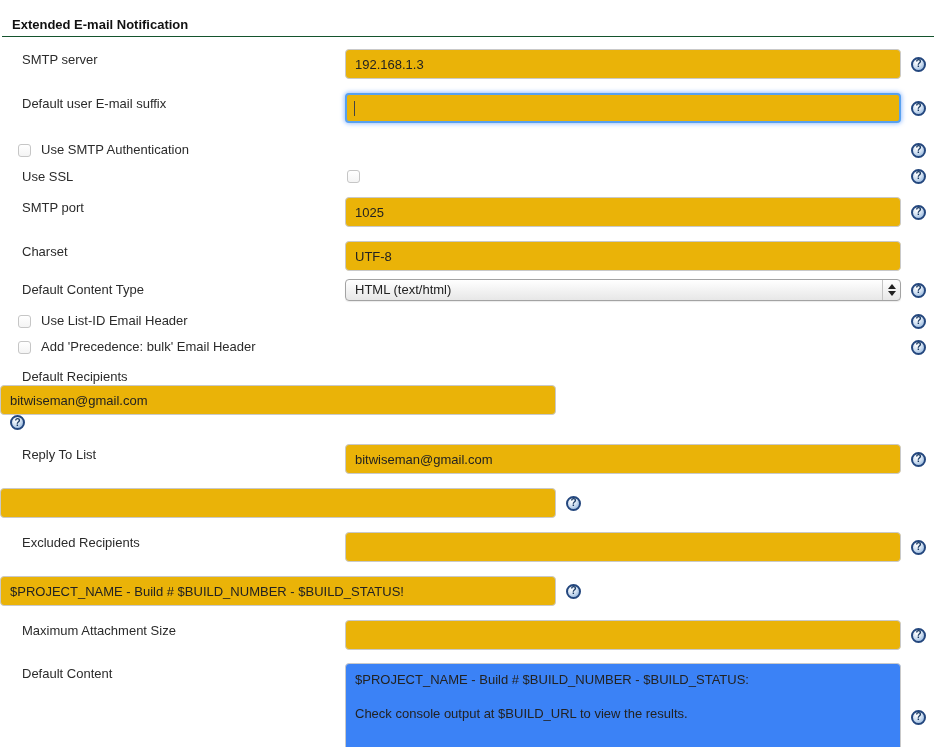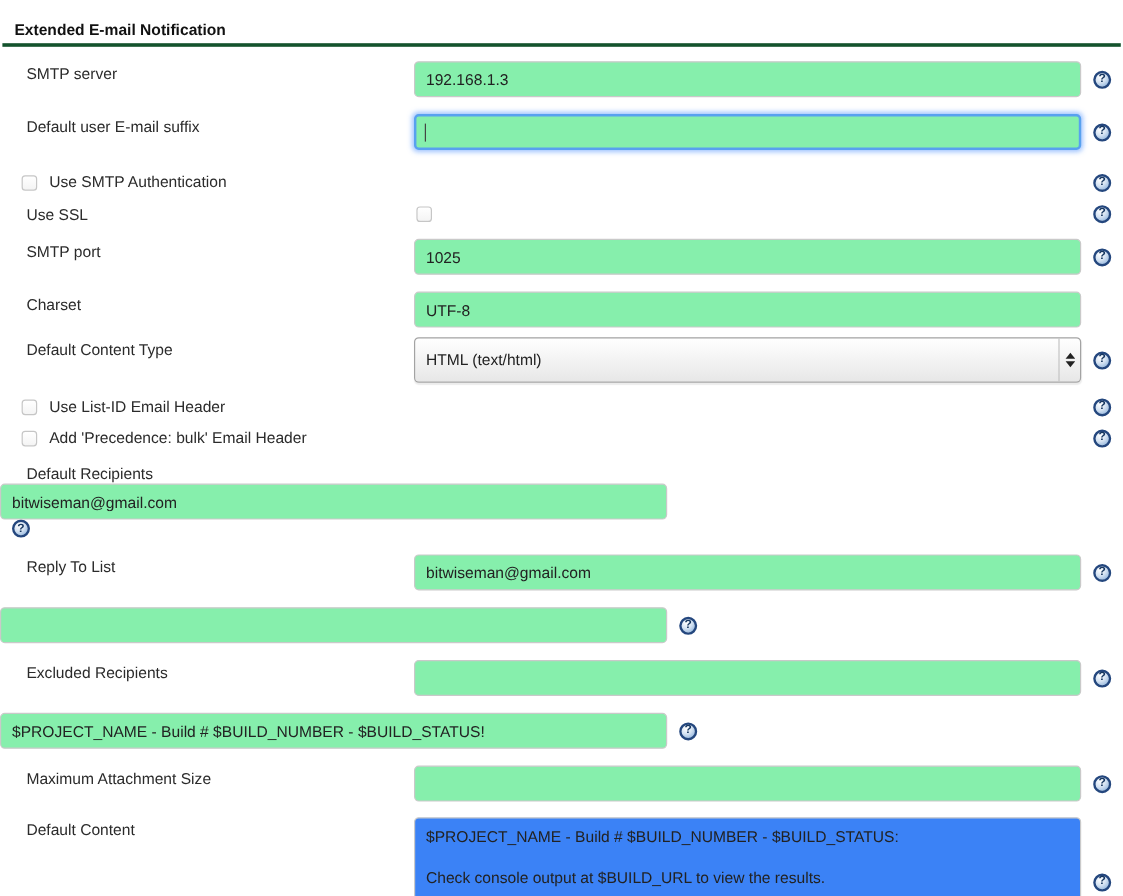--- a/index.html
+++ b/index.html
@@ -1,57 +1,57 @@
 <!DOCTYPE html>
 <html><head>
 <meta charset="utf-8">
 <style>
   * { box-sizing: border-box; margin: 0; padding: 0; }
   html, body { width: 936px; height: 747px; background: #ffffff; overflow: hidden; }
   body { font-family: "Liberation Sans", sans-serif; font-size: 13px; color: #2b2b2b; }
 
   .section-header {
     padding: 17px 10px 4px 10px;
-    border-bottom: 3px solid #14532d;
+    border-bottom: 1px solid #14532d;
     margin: 0 2px 0 2px;
   }
   .section-title { font-weight: bold; font-size: 13px; color: #111; }
 
   .form { width: 936px; }
 
   .row { display: flex; align-items: stretch; }
   .lbl-col { width: 345px; padding: 3px 10px 0 22px; flex: none; line-height: 16px; color: #2b2b2b; }
   .ctrl-col { width: 556px; flex: none; position: relative; }
   .help-col { width: 35px; flex: none; display: flex; align-items: center; justify-content: center; }
 
   .txt-input {
     width: 556px; height: 30px;
     border: 1px solid #c9c9c9; border-radius: 4px;
     padding: 0 9px; font-size: 13px; color: #222;
     font-family: "Liberation Sans", sans-serif;
-    background: #86efac; outline: none;
+    background: #eab308; outline: none;
   }
   .txt-input.focused {
     border: 2px solid #58a1ef;
     box-shadow: 0 0 4px 1px rgba(77,144,254,0.55);
   }
   .caret { position: absolute; left: 9px; top: 8px; width: 1px; height: 15px; background: #444; }
 
   .checkbox {
     width: 13px; height: 13px; flex: none;
     border: 1px solid #c6c6c6; border-radius: 3px;
     background: linear-gradient(#ffffff, #f4f4f4);
     display: inline-block;
   }
   .cb-row { display: flex; align-items: center; gap: 42px; }
   .cb-row .cb-pad { width: 901px; display: flex; align-items: center; padding-left: 18px; }
   .cb-row .cb-label { margin-left: 10px; line-height: 16px; }
 
   .select {
-    width: 556px; height: 38px;
+    width: 556px; height: 22px;
     border: 1px solid #a3a3a3; border-radius: 4px;
     background: linear-gradient(#ffffff, #e7e7e7);
     display: flex; align-items: center;
     padding-left: 9px; color: #222;
     box-shadow: 0 1px 1px rgba(0,0,0,0.08);
     cursor: default;
   }
   .select-value { flex: 1 1 auto; line-height: 20px; }
   .select-arrows {
     flex: none; width: 18px; height: 100%;

